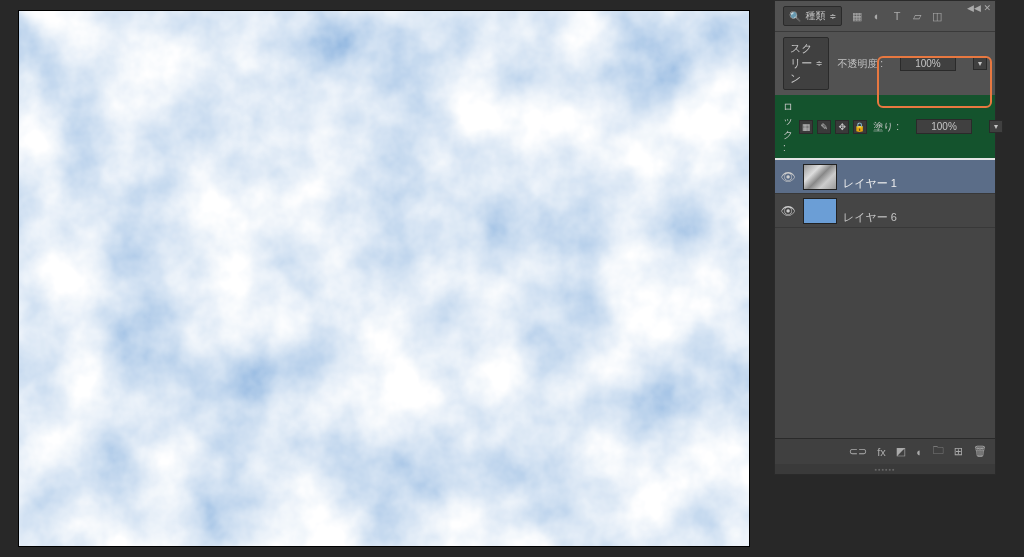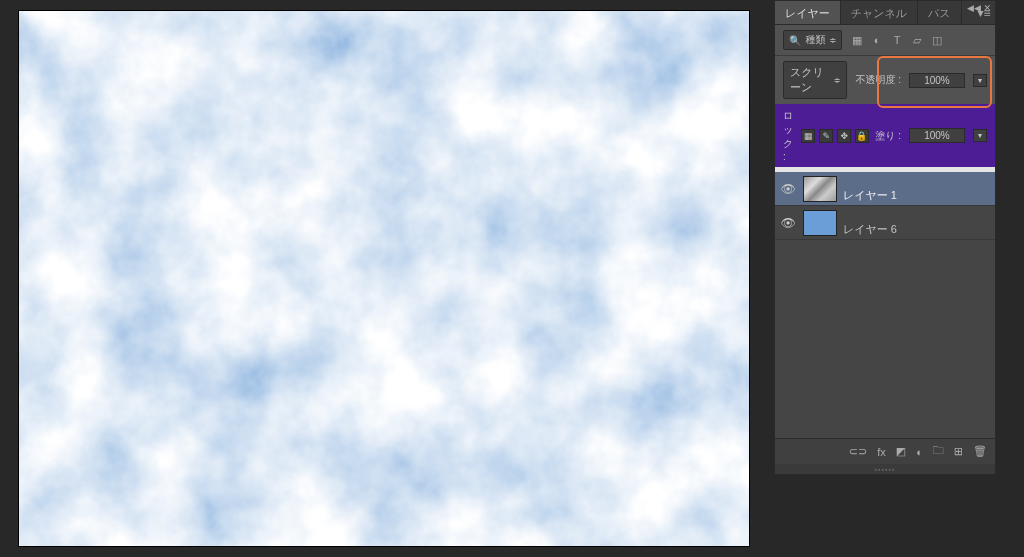--- a/index.html
+++ b/index.html
@@ -120,21 +120,21 @@
       background: #404040;
       border: 1px solid #2a2a2a;
       border-radius: 2px;
       padding: 3px 6px;
       width: 88px;
       font-size: 11px;
     }
     .opacity-group {
       display: flex;
       align-items: center;
-      gap: 8px;
+      gap: 17px;
       font-size: 10px;
       white-space: nowrap;
     }
     .val-box {
       background: #404040;
       border: 1px solid #2a2a2a;
       padding: 1px 3px;
       font-size: 10px;
       width: 56px;
       text-align: center;
@@ -143,23 +143,23 @@
       background: #404040;
       border: 1px solid #2a2a2a;
       padding: 1px 4px;
       font-size: 8px;
     }
     .lock-row {
       display: flex;
       align-items: center;
       padding: 5px 8px;
       gap: 6px;
-      background: #4c1d95;
+      background: #14532d;
       font-size: 10px;
-      border-bottom: 5px solid #e5e5e5;
+      border-bottom: 2px solid #e5e5e5;
     }
     .lock-icons {
       display: flex;
       gap: 4px;
       align-items: center;
     }
     .lock-icons span {
       width: 14px;
       height: 14px;
       display: flex;
@@ -259,26 +259,20 @@
                   0 0 0 1.2 0"></feColorMatrix>
       </filter>
     </defs>
     <rect width="732" height="537" fill="#6d9fd6"></rect>
     <rect width="732" height="537" filter="url(#cloudf)"></rect>
   </svg>
 </div>
 
 <div class="panel-container">
   <div class="panel-top-icons">◀◀ ✕</div>
-  <div class="tabs">
-    <div class="tab active">レイヤー</div>
-    <div class="tab">チャンネル</div>
-    <div class="tab">パス</div>
-    <div class="tab-menu">▾≡</div>
-  </div>
 
   <div class="filter-row">
     <div class="filter-kind">
       <span class="search-icon">🔍</span>
       <span>種類</span>
       <span class="tri">≑</span>
     </div>
     <div class="filter-icons">
       <span>▦</span>
       <span>◐</span>

